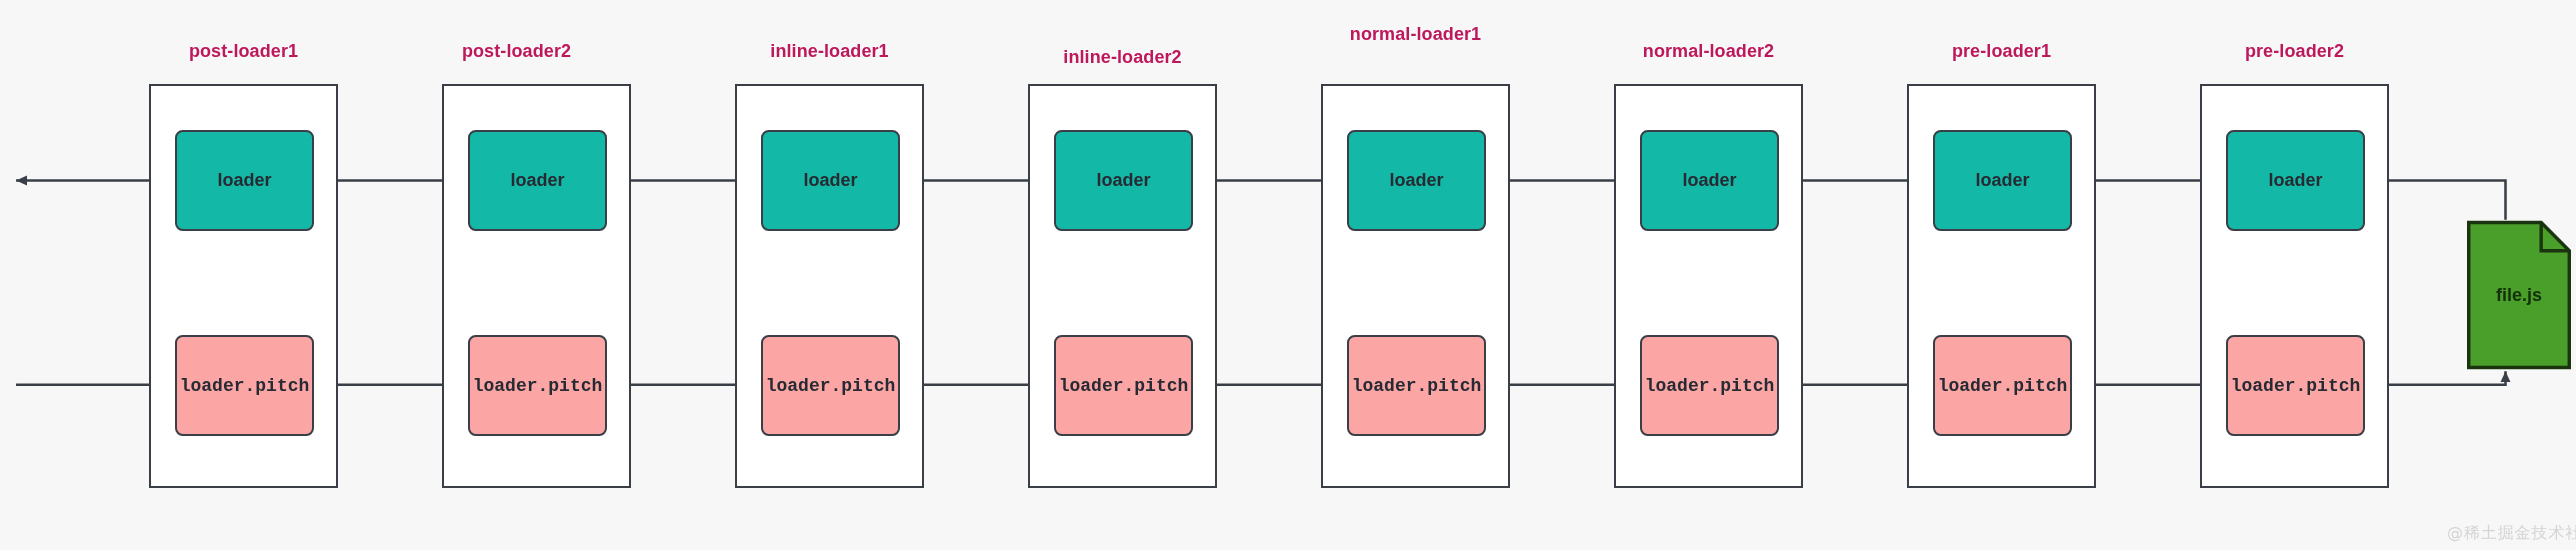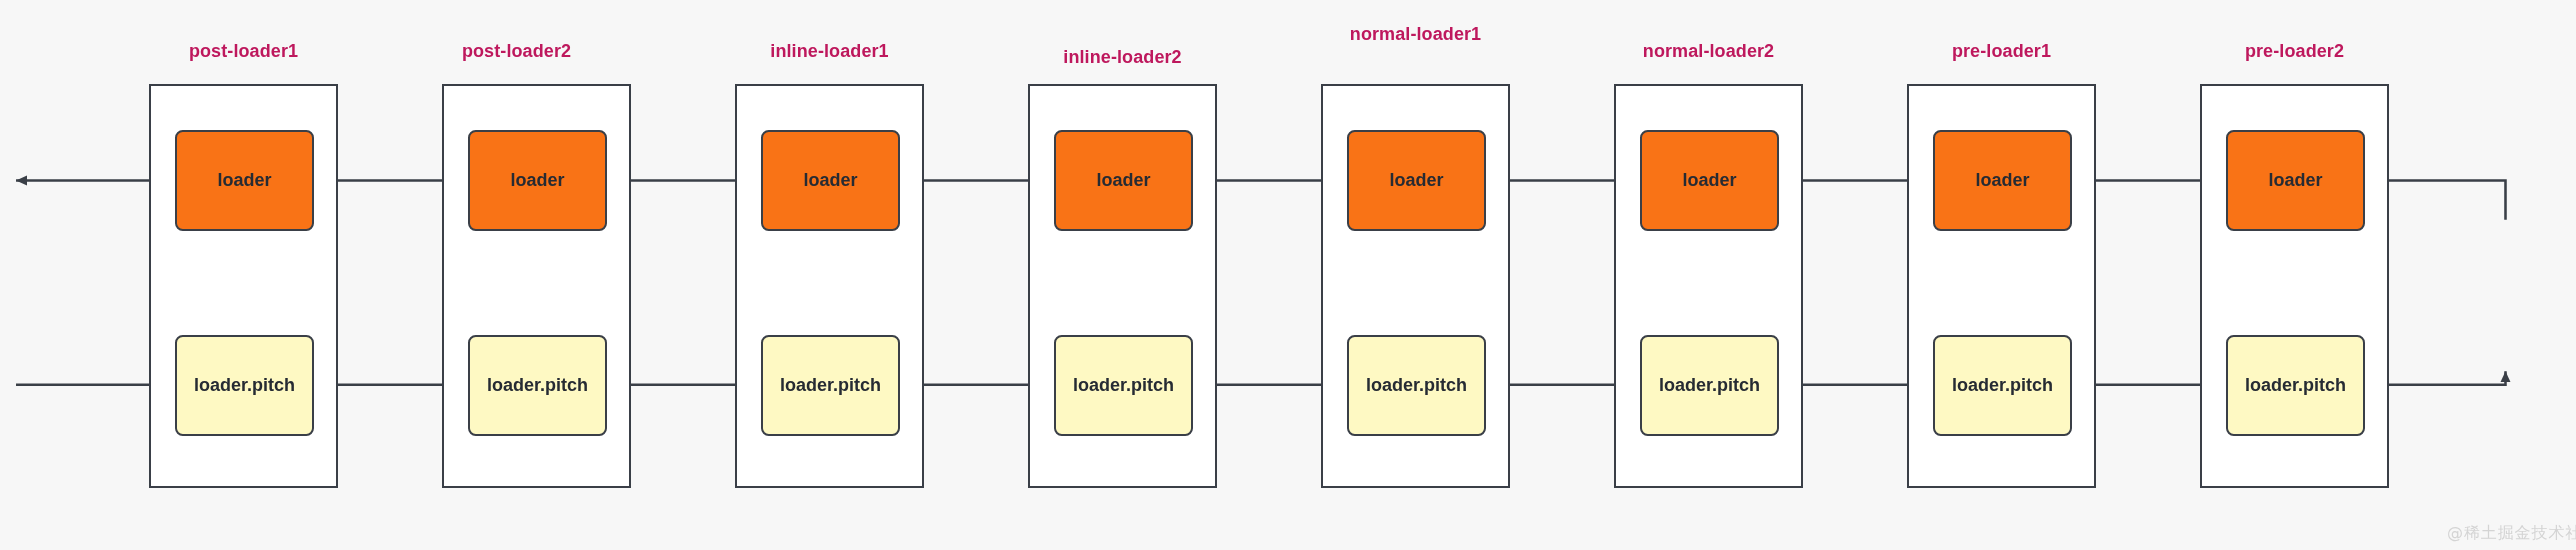--- a/index.html
+++ b/index.html
@@ -47,22 +47,22 @@
     border: 2.6px solid #3a3f47;
     border-radius: 7.7px;
     display: flex;
     align-items: center;
     justify-content: center;
     font-size: 18px;
     font-weight: bold;
     color: #262b33;
     white-space: nowrap;
   }
-  .node.loader  { background: #f97316; }
-  .node.pitch   { background: #fef9c3; }
+  .node.loader  { background: #14b8a6; }
+  .node.pitch   { background: #fca5a5; font-family: Liberation Mono, monospace; }
 
   .filenode {
     position: absolute;
     display: flex;
     align-items: center;
     justify-content: center;
     font-size: 18px;
     font-weight: bold;
     color: #13300a;
     white-space: nowrap;
@@ -146,16 +146,23 @@
       <div class="col-title" style="left: 1907px; width: 189px; top: 41px;">pre-loader1</div>
       <div class="column" style="left: 1907px; top: 84px; width: 189px; height: 404px;"></div>
       <div class="node loader" style="left: 1933px; top: 130px; width: 139px; height: 101px;">loader</div>
       <div class="node pitch" style="left: 1933px; top: 335px; width: 139px; height: 101px;">loader.pitch</div>
       <div class="col-title" style="left: 2200px; width: 189px; top: 41px;">pre-loader2</div>
       <div class="column" style="left: 2200px; top: 84px; width: 189px; height: 404px;"></div>
       <div class="node loader" style="left: 2226px; top: 130px; width: 139px; height: 101px;">loader</div>
       <div class="node pitch" style="left: 2226px; top: 335px; width: 139px; height: 101px;">loader.pitch</div>
     </div>
 
+  <div class="filenode" id="file-node" style="left: 2466px; top: 220px; width: 106px; height: 150px;">
+    <svg width="106" height="150" viewBox="0 0 124 176">
+      <path d="M3,3 H88 L121,36 V173 H3 Z" fill="#4a9e2a" stroke="#19340f" stroke-width="4" stroke-linejoin="miter"></path>
+      <path d="M88,3 V36 H121" fill="none" stroke="#19340f" stroke-width="4" stroke-linejoin="miter"></path>
+    </svg>
+    <span>file.js</span>
+  </div>
 
   <div class="watermark" id="watermark" style="left: 2447px; top: 523px;">@稀土掘金技术社区</div>
 </div>
 
 
 </body></html>

